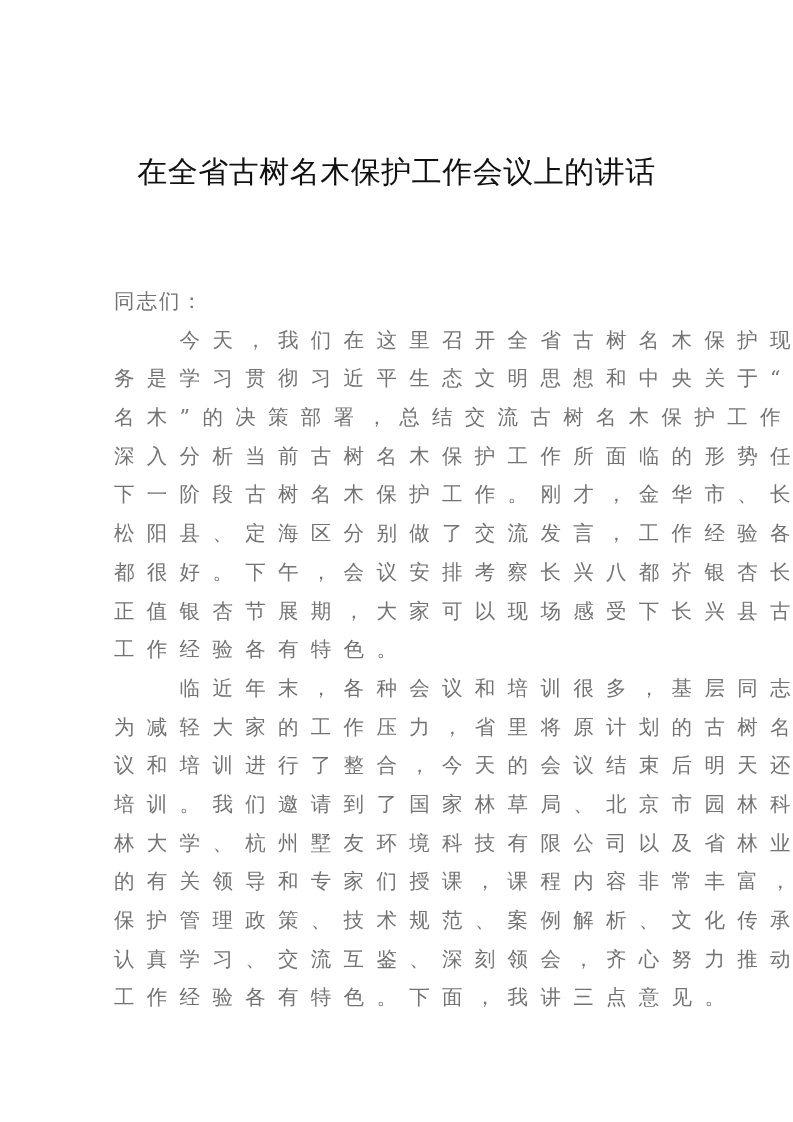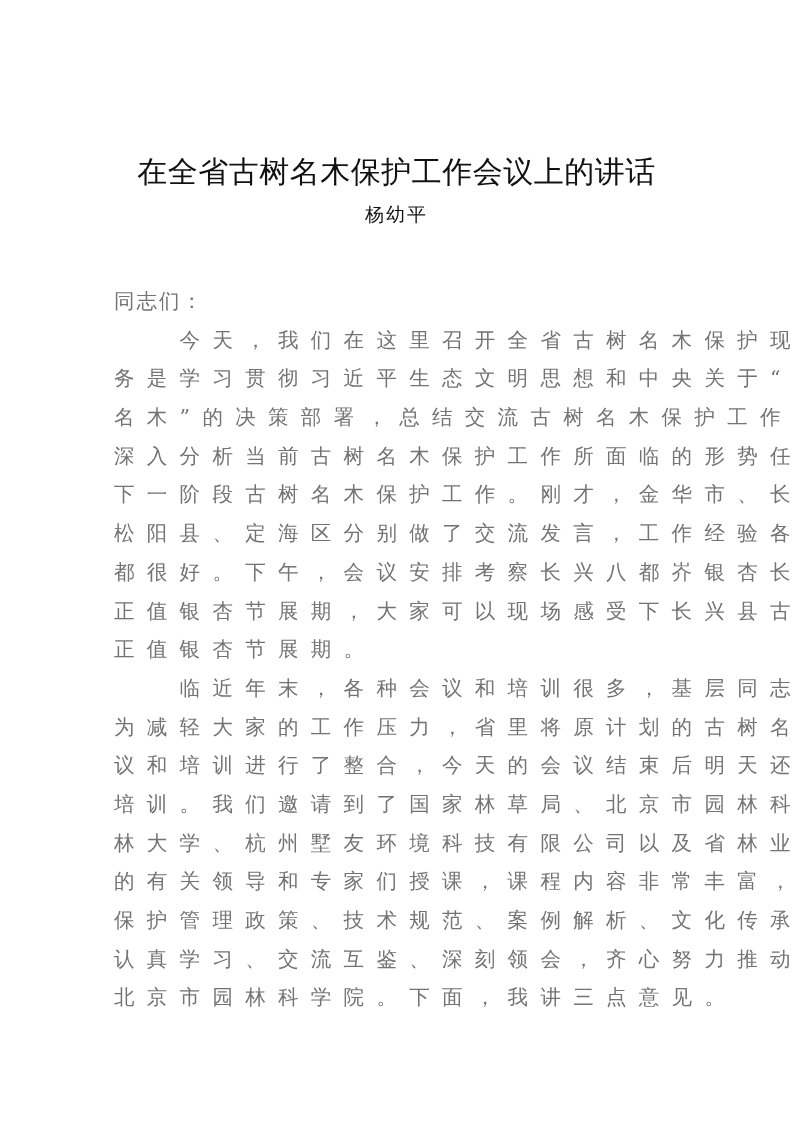--- a/index.html
+++ b/index.html
@@ -61,42 +61,41 @@
   }
   .salutation {
     letter-spacing: 2px;
   }
 </style>
 </head>
 <body>
 
 <div class="page">
   <div class="title">在全省古树名木保护工作会议上的讲话</div>
-  <div class="author">杨幼平</div>
 
   <div class="body-text">
     <div class="line salutation">同志们：</div>
 
     <div>
       <div class="line">　　今天，我们在这里召开全省古树名木保护现场会，主要任</div>
       <div class="line">务是学习贯彻习近平生态文明思想和中央关于“全面保护古树</div>
       <div class="line">名木”的决策部署，总结交流古树名木保护工作的经验和做法，</div>
       <div class="line">深入分析当前古树名木保护工作所面临的形势任务，研究部署</div>
       <div class="line">下一阶段古树名木保护工作。刚才，金华市、长兴县、余杭区、</div>
       <div class="line">松阳县、定海区分别做了交流发言，工作经验各有特色，讲得</div>
       <div class="line">都很好。下午，会议安排考察长兴八都岕银杏长廊保护现场，</div>
       <div class="line">正值银杏节展期，大家可以现场感受下长兴县古树名木保护工</div>
-      <div class="line">正值银杏节展期。</div>
+      <div class="line">工作经验各有特色。</div>
     </div>
 
     <div>
       <div class="line">　　临近年末，各种会议和培训很多，基层同志们也很辛苦，</div>
       <div class="line">为减轻大家的工作压力，省里将原计划的古树名木保护工作会</div>
       <div class="line">议和培训进行了整合，今天的会议结束后明天还要继续一天的</div>
       <div class="line">培训。我们邀请到了国家林草局、北京市园林科学院、浙江农</div>
       <div class="line">林大学、杭州墅友环境科技有限公司以及省林业局资源管理处</div>
       <div class="line">的有关领导和专家们授课，课程内容非常丰富，涉及古树名木</div>
       <div class="line">保护管理政策、技术规范、案例解析、文化传承等。希望大家</div>
       <div class="line">认真学习、交流互鉴、深刻领会，齐心努力推动全省古树名木</div>
-      <div class="line">北京市园林科学院。下面，我讲三点意见。</div>
+      <div class="line">工作经验各有特色。下面，我讲三点意见。</div>
     </div>
   </div>
 </div>
 
 </body></html>

